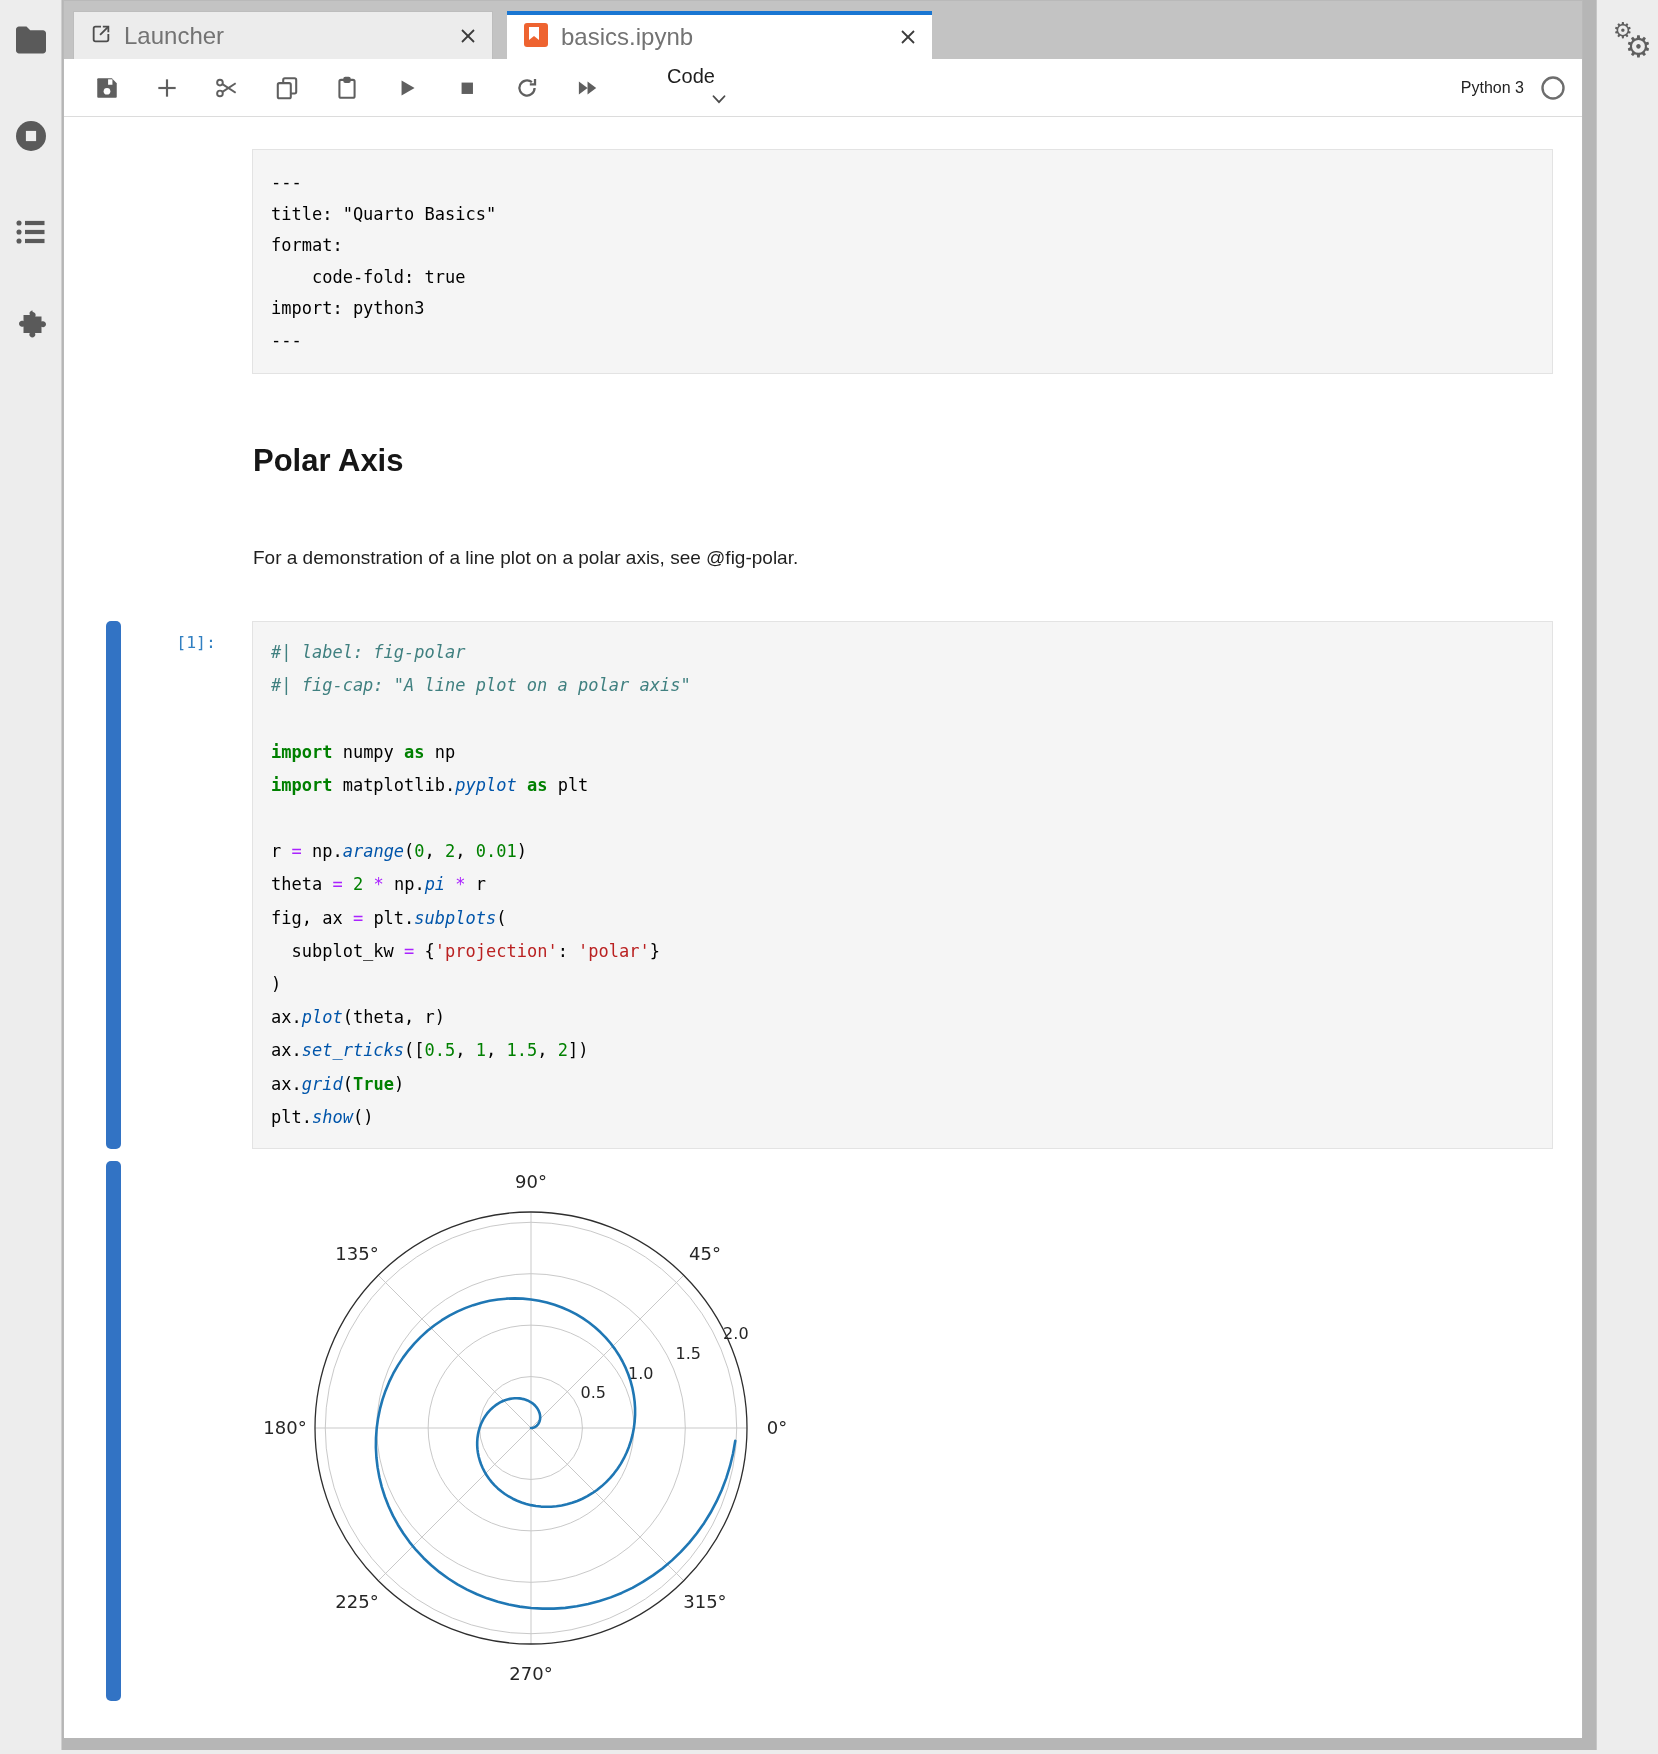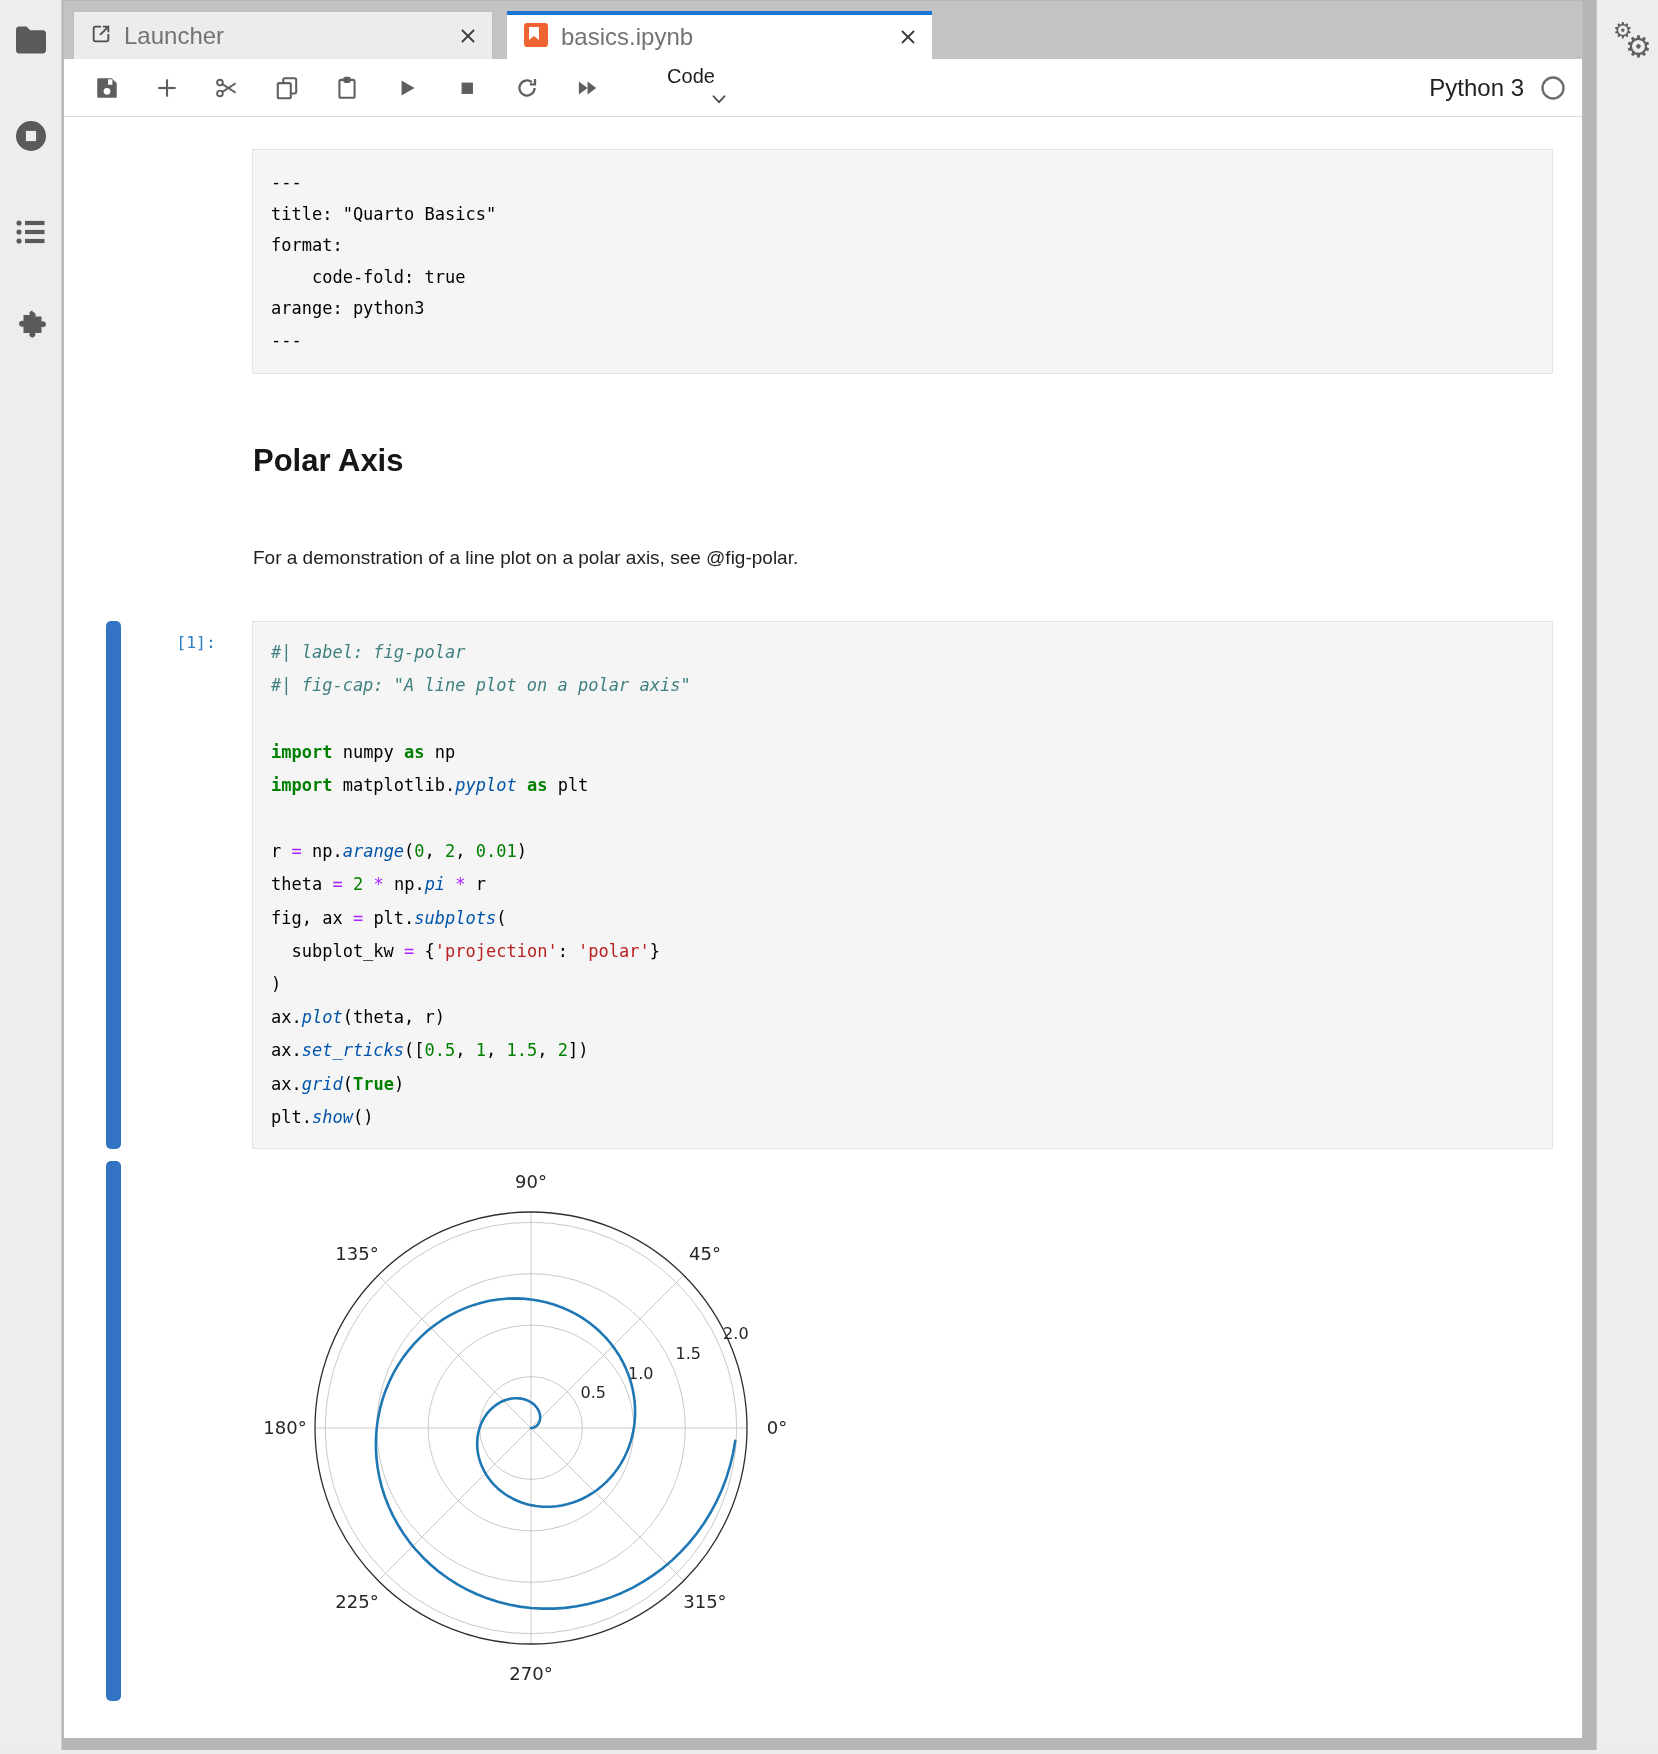--- a/index.html
+++ b/index.html
@@ -39,21 +39,21 @@
            border-bottom:1px solid #dcdcdc;box-sizing:border-box;display:flex;align-items:center;}
   .tb-btn{width:26px;height:26px;margin-left:34px;color:#5f5f5f;cursor:pointer;flex:0 0 auto;}
   .tb-btn:first-child{margin-left:30px;}
   .tb-btn svg{width:26px;height:26px;display:block;}
   .cell-type{display:flex;align-items:center;margin-left:52px;cursor:pointer;flex-direction:column;}
   .cell-type .ct-label{font-size:20px;color:#1d1d1d;}
   .ct-chevron{width:22px;height:22px;margin-left:56px;color:#4a4a4a;}
   .ct-chevron svg{width:22px;height:22px;display:block;}
   .tb-spacer{flex:1 1 auto;}
   .kernel{display:flex;align-items:center;margin-right:16px;cursor:pointer;}
-  .kernel-name{font-size:24px;color:#222;margin-left:45px;}
+  .kernel-name{font-size:16px;color:#222;margin-left:45px;}
   .kernel-status{width:26px;height:26px;margin-left:16px;}
   .kernel-status svg{width:26px;height:26px;display:block;}
 
   
   .content{position:absolute;left:0;top:116px;width:100%;height:1621px;background:#fff;overflow:hidden;}
 
   .cellbox{position:absolute;left:188px;width:1301px;background:#f5f5f5;border:1px solid #e3e3e3;
            box-sizing:border-box;font-family:"DejaVu Sans Mono","Liberation Mono",monospace;
            font-size:17px;color:#000;}
   .yaml-cell{top:32px;padding:17px 18px;line-height:31.5px;white-space:pre;}
@@ -218,21 +218,21 @@
         <span class="kernel-status">
           <svg viewBox="0 0 26 26" fill="none" stroke="#6d6d6d" stroke-width="2.4">
               <circle cx="13" cy="13" r="10.5"></circle>
             </svg>
         </span>
       </span>
     </div>
 
     <div class="content">
 
-      <div class="cellbox yaml-cell" id="yaml-cell"><div>---</div><div>title: "Quarto Basics"</div><div>format:</div><div>    code-fold: true</div><div>arange: python3</div><div>---</div></div>
+      <div class="cellbox yaml-cell" id="yaml-cell"><div>---</div><div>title: "Quarto Basics"</div><div>format:</div><div>    code-fold: true</div><div>import: python3</div><div>---</div></div>
 
       <div class="md-heading">Polar Axis</div>
       <div class="md-para">For a demonstration of a line plot on a polar axis, see @fig-polar.</div>
 
       <div class="collapser code"></div>
       <div class="prompt">[1]:</div>
       <div class="cellbox code-cell-box" id="code-cell"><div><span class="tok-com">#| label: fig-polar</span></div><div><span class="tok-com">#| fig-cap: "A line plot on a polar axis"</span></div><div>&nbsp;</div><div><span class="tok-kw">import</span><span> numpy </span><span class="tok-kw">as</span><span> np</span></div><div><span class="tok-kw">import</span><span> matplotlib.</span><span class="tok-prop">pyplot</span><span> </span><span class="tok-kw">as</span><span> plt</span></div><div>&nbsp;</div><div><span>r </span><span class="tok-op">=</span><span> np.</span><span class="tok-prop">arange</span><span>(</span><span class="tok-num">0</span><span>, </span><span class="tok-num">2</span><span>, </span><span class="tok-num">0.01</span><span>)</span></div><div><span>theta </span><span class="tok-op">=</span><span> </span><span class="tok-num">2</span><span> </span><span class="tok-op">*</span><span> np.</span><span class="tok-prop">pi</span><span> </span><span class="tok-op">*</span><span> r</span></div><div><span>fig, ax </span><span class="tok-op">=</span><span> plt.</span><span class="tok-prop">subplots</span><span>(</span></div><div><span>  subplot_kw </span><span class="tok-op">=</span><span> {</span><span class="tok-str">'projection'</span><span>: </span><span class="tok-str">'polar'</span><span>}</span></div><div><span>)</span></div><div><span>ax.</span><span class="tok-prop">plot</span><span>(theta, r)</span></div><div><span>ax.</span><span class="tok-prop">set_rticks</span><span>([</span><span class="tok-num">0.5</span><span>, </span><span class="tok-num">1</span><span>, </span><span class="tok-num">1.5</span><span>, </span><span class="tok-num">2</span><span>])</span></div><div><span>ax.</span><span class="tok-prop">grid</span><span>(</span><span class="tok-kw">True</span><span>)</span></div><div><span>plt.</span><span class="tok-prop">show</span><span>()</span></div></div>
 
       <div class="collapser output"></div>
       <div class="plot-wrap" id="plot"><svg width="560" height="545" viewBox="0 0 560 545">

